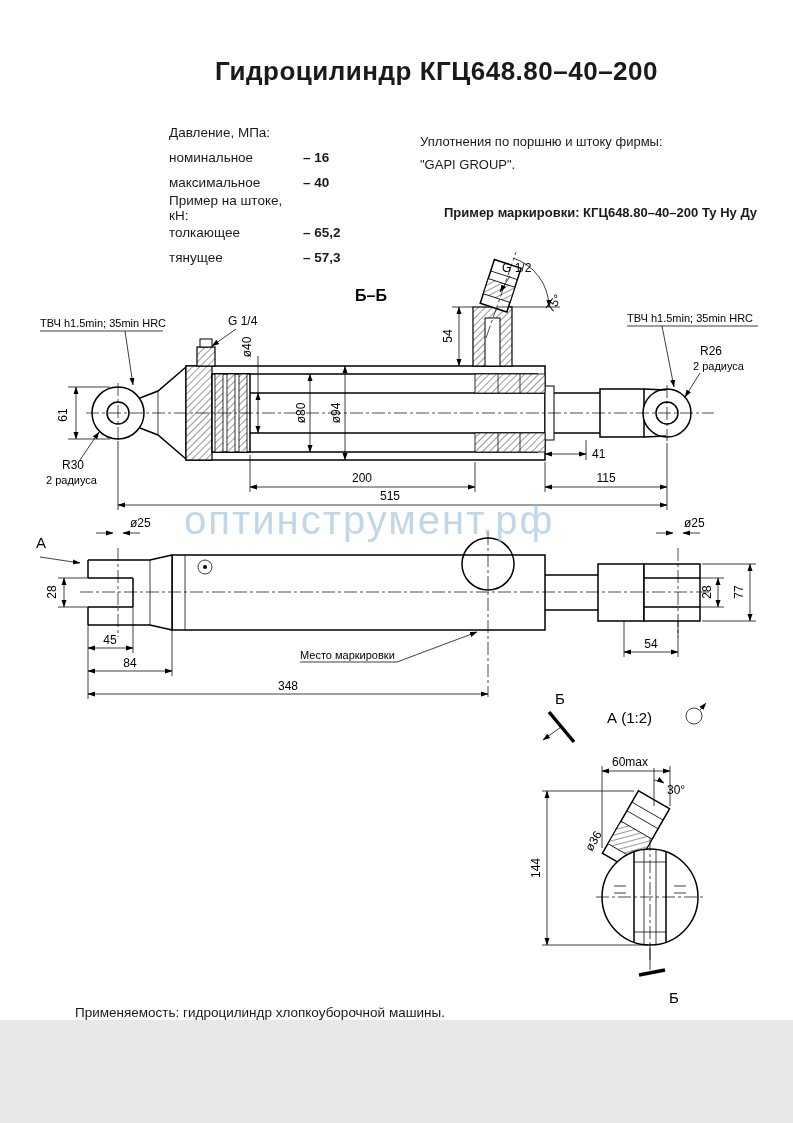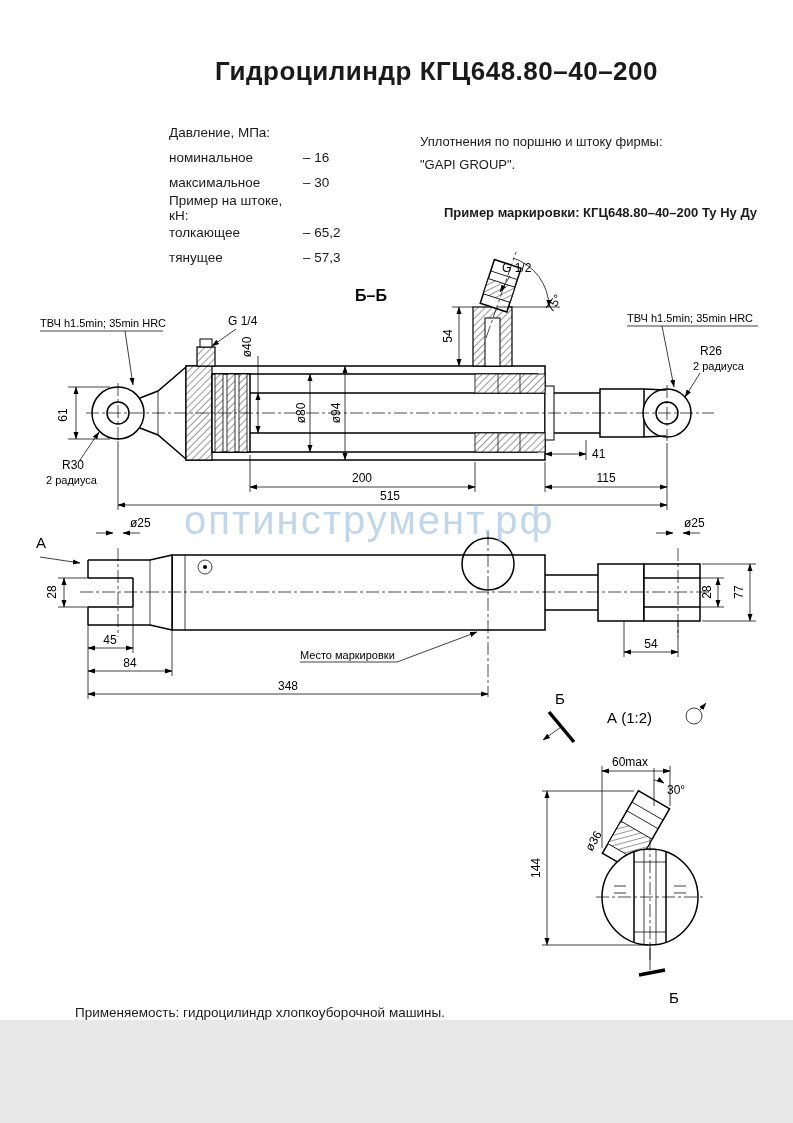--- a/index.html
+++ b/index.html
@@ -3,21 +3,21 @@
 <meta charset="utf-8">
 <style>
   html,body{margin:0;padding:0;background:#e8e8e8;}
   .page{position:relative;width:793px;height:1020px;background:#fff;overflow:hidden;
         font-family:"Liberation Sans",sans-serif;color:#1a1a1a;}
   .title{position:absolute;left:80px;top:56px;width:713px;text-align:center;
          font-size:26px;font-weight:700;letter-spacing:.5px;}
   .spec-block{position:absolute;left:128px;top:120px;font-size:13.5px;margin-left:41px;}
   .spec-row{display:flex;height:25px;align-items:center;}
   .spec-label{width:134px;}
-  .spec-value{width:70px;}
+  .spec-value{width:70px;font-weight:bold;}
   .notes-seals{position:absolute;left:420px;top:130px;font-size:13px;line-height:23px;}
   .notes-marking{position:absolute;left:444px;top:205px;font-size:13px;font-weight:bold;}
   .app-note{position:absolute;left:75px;top:1005px;font-size:13.5px;text-align:right;}
   .watermark{position:absolute;left:184px;top:498px;font-size:40px;letter-spacing:2px;
              color:#8fb6d6;opacity:.55;pointer-events:none;}
   .bottom-strip{position:absolute;left:0;top:1113px;width:793px;height:9px;background:#000;}
   svg{position:absolute;left:0;top:0;}
   svg text{font-family:"Liberation Sans",sans-serif;fill:#000;}
   .t11{font-size:11px;} .t12{font-size:12px;} .t15{font-size:15px;} .t16{font-size:16px;font-weight:bold;}
   .main{fill:none;stroke:#000;stroke-width:1.5;}
@@ -41,21 +41,21 @@
     <div class="spec-row">
       <span class="spec-label">Давление, МПа:</span>
       <span class="spec-value"></span>
     </div>
     <div class="spec-row">
       <span class="spec-label">номинальное</span>
       <span class="spec-value">– 16</span>
     </div>
     <div class="spec-row">
       <span class="spec-label">максимальное</span>
-      <span class="spec-value">– 30</span>
+      <span class="spec-value">– 40</span>
     </div>
     <div class="spec-row">
       <span class="spec-label">Пример на штоке, кН:</span>
       <span class="spec-value"></span>
     </div>
     <div class="spec-row">
       <span class="spec-label">толкающее</span>
       <span class="spec-value">– 65,2</span>
     </div>
     <div class="spec-row">

